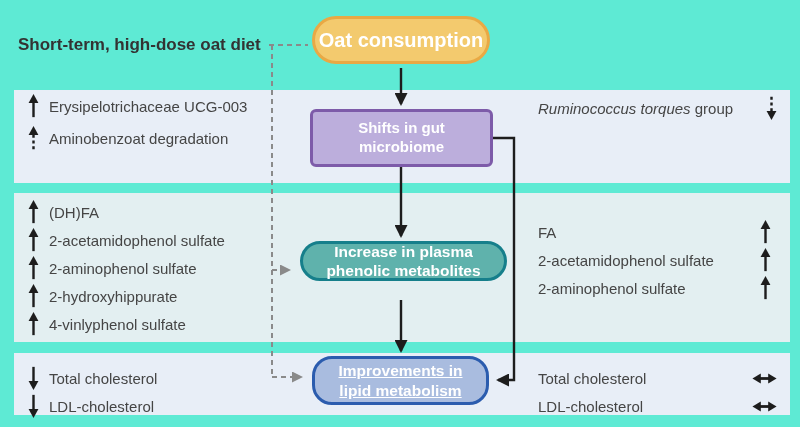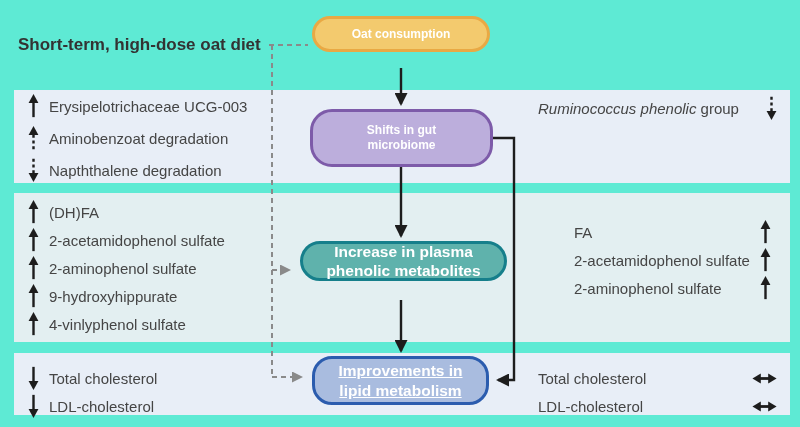--- a/index.html
+++ b/index.html
@@ -14,38 +14,38 @@
   #band3{top:353px;height:62px;background:var(--band-blue);}
   
   .hdr{position:absolute;z-index:5;font-weight:bold;font-size:17px;color:var(--heading-text);white-space:nowrap;}
   #hdr-left{left:18px;top:35px;}
   #hdr-right{left:529px;top:36px;}
   
   .fbox{
     position:absolute;z-index:4;display:flex;align-items:center;justify-content:center;
     text-align:center;color:#fff;font-weight:bold;border:3px solid;box-sizing:border-box;line-height:1.25;
   }
-  #box-oat{left:312px;top:16px;width:178px;height:36px;border-radius:26px;font-size:12px;}
-  #box-micro{left:310px;top:109px;width:183px;height:58px;border-radius:22px;font-size:12px;padding:0 26px;}
+  #box-oat{left:312px;top:16px;width:178px;height:48px;border-radius:26px;font-size:20px;}
+  #box-micro{left:310px;top:109px;width:183px;height:58px;border-radius:6px;font-size:15px;padding:0 26px;}
   #box-meta{left:300px;top:241px;width:207px;height:40px;border-radius:22px;font-size:15.5px;padding:0 18px;}
   #box-lipid{left:312px;top:356px;width:177px;height:49px;border-radius:20px;font-size:15.5px;padding:0 20px;}
   
   #connectors{position:absolute;left:0;top:0;z-index:2;pointer-events:none;}
   
   .list{position:absolute;z-index:3;display:flex;flex-direction:column;}
   .item{display:flex;align-items:center;}
   .list.left .item{gap:9px;}
   .list.right .item{justify-content:space-between;}
   .lbl{font-size:15px;color:var(--list-text);white-space:nowrap;}
   .it{font-style:italic;}
   #list-l1{left:27px;top:90px;text-align:right;}  #list-l1 .item{height:32px;}
   #list-l2{left:27px;top:198px;} #list-l2 .item{height:28px;}
   #list-l3{left:27px;top:364px;} #list-l3 .item{height:28px;}
   #list-r1{left:538px;top:92px;width:240px;}  #list-r1 .item{height:32px;}
-  #list-r2{left:538px;top:218px;width:234px;} #list-r2 .item{height:28px;margin-left:36px;}
+  #list-r2{left:538px;top:218px;width:234px;} #list-r2 .item{height:28px;}
   #list-r3{left:538px;top:364px;width:240px;} #list-r3 .item{height:28px;}
   
   .arw{display:inline-flex;align-items:center;color:var(--arrow-black);flex:none;}
   .arw svg{display:block;}
   .arw.pair svg:first-child{transform:translateY(4px);}
   .arw.pair svg+svg{margin-left:-1px;transform:translateY(-3px);}
   .st{stroke:currentColor;stroke-width:2.6;fill:none;}
   .stw{stroke:currentColor;stroke-width:3;fill:none;}
   .fl{fill:currentColor;}
 </style>
@@ -94,28 +94,20 @@
         <span class="lbl"><span>Erysipelotrichaceae UCG-003</span></span>
       </div>
       <div class="item">
         <span class="arw">
           <svg viewBox="0 0 14 28" width="13" height="26">
             <use href="#sym-up-dashed"></use>
           </svg>
         </span>
         <span class="lbl"><span>Aminobenzoat degradation</span></span>
       </div>
-      <div class="item">
-        <span class="arw">
-          <svg viewBox="0 0 14 28" width="13" height="26">
-            <use href="#sym-down-dashed"></use>
-          </svg>
-        </span>
-        <span class="lbl"><span>Napththalene degradation</span></span>
-      </div>
     </div>
   <div class="list left" id="list-l2">
       <div class="item">
         <span class="arw">
           <svg viewBox="0 0 14 28" width="13" height="26">
             <use href="#sym-up"></use>
           </svg>
         </span>
         <span class="lbl"><span>(DH)FA</span></span>
       </div>
@@ -134,21 +126,21 @@
           </svg>
         </span>
         <span class="lbl"><span>2-aminophenol sulfate</span></span>
       </div>
       <div class="item">
         <span class="arw">
           <svg viewBox="0 0 14 28" width="13" height="26">
             <use href="#sym-up"></use>
           </svg>
         </span>
-        <span class="lbl"><span>9-hydroxyhippurate</span></span>
+        <span class="lbl"><span>2-hydroxyhippurate</span></span>
       </div>
       <div class="item">
         <span class="arw">
           <svg viewBox="0 0 14 28" width="13" height="26">
             <use href="#sym-up"></use>
           </svg>
         </span>
         <span class="lbl"><span>4-vinlyphenol sulfate</span></span>
       </div>
     </div>
@@ -165,21 +157,21 @@
         <span class="arw">
           <svg viewBox="0 0 14 28" width="13" height="26">
             <use href="#sym-down"></use>
           </svg>
         </span>
         <span class="lbl"><span>LDL-cholesterol</span></span>
       </div>
     </div>
   <div class="list right" id="list-r1">
       <div class="item">
-        <span class="lbl"><span class="it">Ruminococcus phenolic</span><span> group</span></span>
+        <span class="lbl"><span class="it">Ruminococcus torques</span><span> group</span></span>
         <span class="arw">
           <svg viewBox="0 0 14 28" width="13" height="26">
             <use href="#sym-down-dashed"></use>
           </svg>
         </span>
       </div>
     </div>
   <div class="list right" id="list-r2">
       <div class="item">
         <span class="lbl"><span>FA</span></span>

